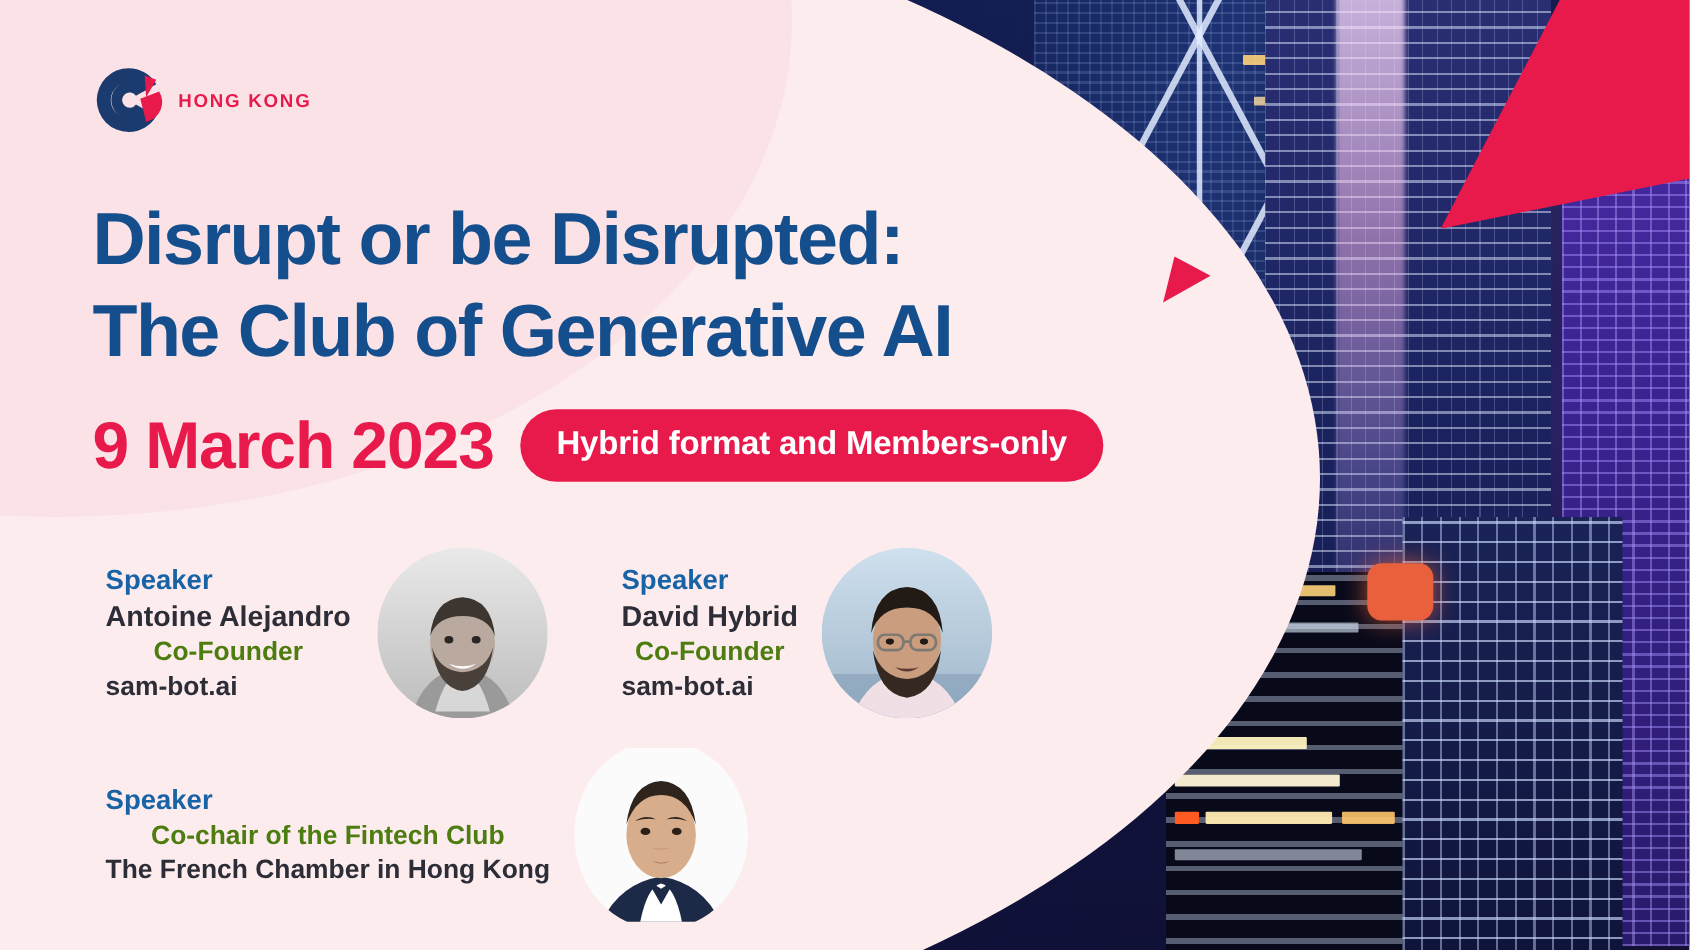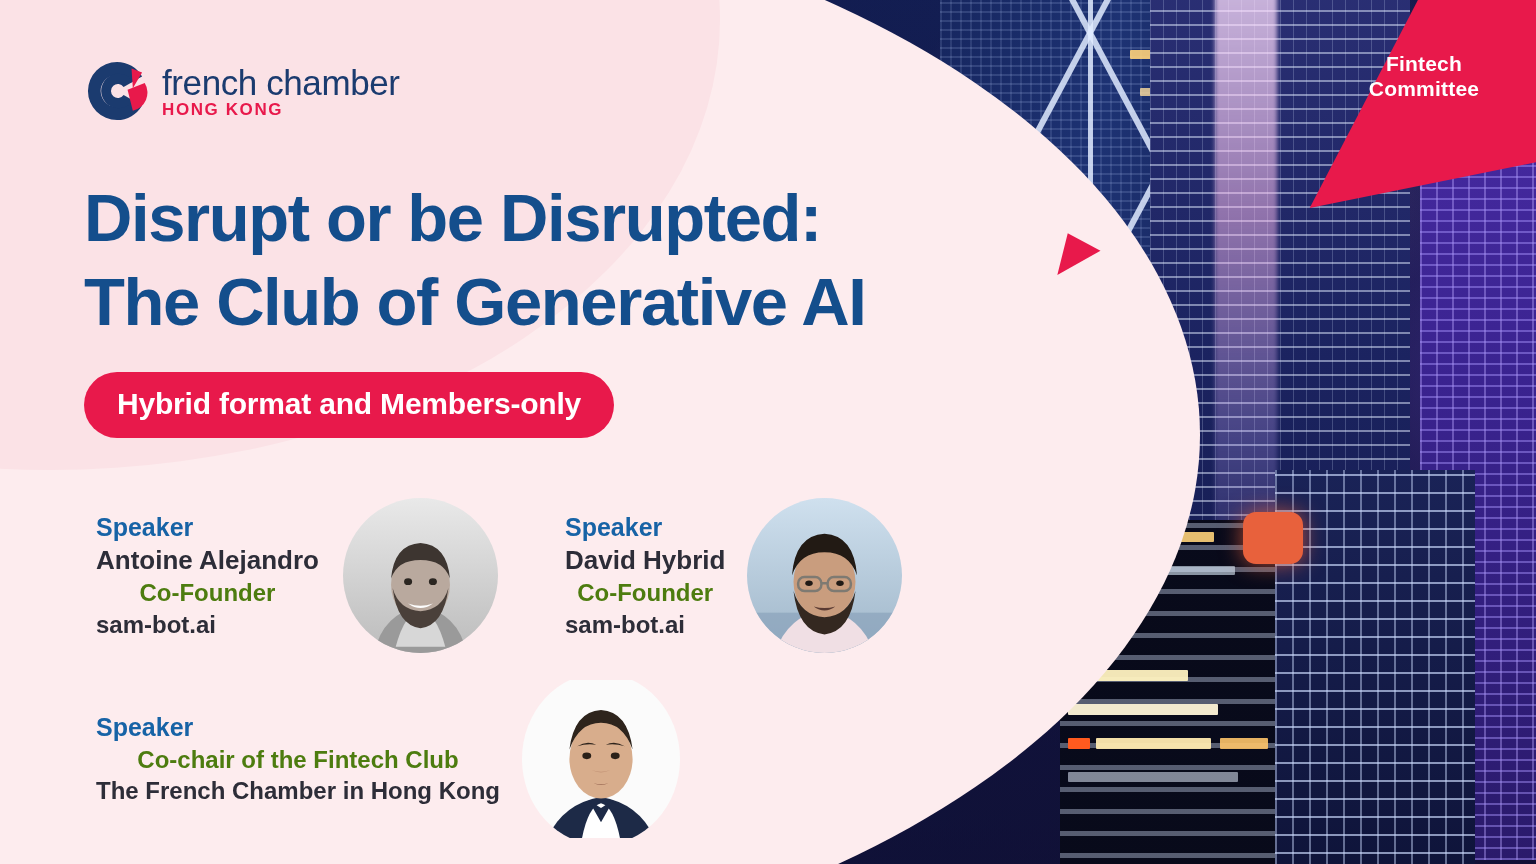--- a/index.html
+++ b/index.html
@@ -193,45 +193,41 @@
 
     <div class="tower-grid-front"></div>
     <div class="orange-sign"></div>
   </div>
 
   <div class="pink-oval"></div>
   <div class="pink-left-block"></div>
   <div class="pink-arc"></div>
 
   <div class="fintech-wedge-2"></div>
-  <div class="fintech-text">
-    <div>Fintech</div>
-    <div>Committee</div>
-  </div>
 
   <div class="content">
 
     <div class="logo">
       <svg class="logo-mark" viewBox="0 0 100 100">
         <path d="M50 6 A44 44 0 1 0 50 94 A44 44 0 0 0 88 72 L70 62 A24 24 0 1 1 70 38 L88 28 A44 44 0 0 0 50 6 Z" fill="#1b3b6f"></path>
         <path d="M52 24 A26 26 0 1 0 52 76 A26 26 0 0 0 74 64 L60 56 A10.5 10.5 0 1 1 60 44 L74 36 A26 26 0 0 0 52 24 Z" fill="#1b3b6f"></path>
         <path d="M72 16 L88 22 L74 46 Z" fill="#e8194b"></path>
         <path d="M66 48 L92 38 A28 28 0 0 1 74 80 Z" fill="#e8194b"></path>
       </svg>
       <div class="logo-words">
-        <span class="logo-title">french chamber</span>
         <span class="logo-sub">HONG KONG</span>
       </div>
     </div>
 
     <div class="headline">Disrupt or be Disrupted:
 The Club of Generative AI</div>
     <div class="tri-accent"></div>
 
     <div class="date-row">
+      <span class="date">9 March 2023</span>
       <span class="badge">Hybrid format and Members-only</span>
     </div>
 
     <div class="sp" id="sp1">
       <div class="sp-text">
         <div class="sp-role">Speaker</div>
         <div class="sp-name">Antoine Alejandro</div>
         <div class="sp-pos">Co-Founder</div>
         <div class="sp-org">sam-bot.ai</div>
       </div>

